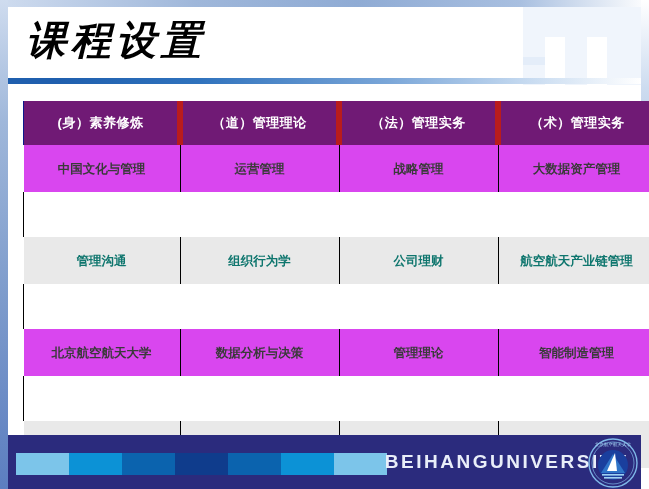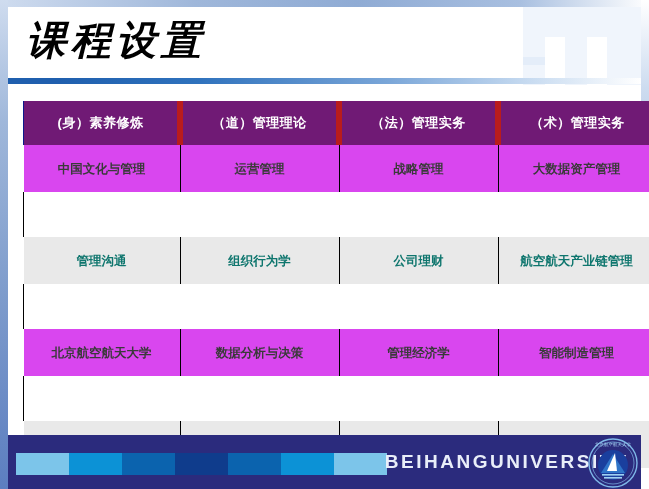--- a/index.html
+++ b/index.html
@@ -250,21 +250,21 @@
             <td>组织行为学</td>
             <td>公司理财</td>
             <td>航空航天产业链管理</td>
           </tr>
           <tr class="row-gap">
             <td colspan="4"></td>
           </tr>
           <tr class="row-dark">
             <td class="first-col">北京航空航天大学</td>
             <td>数据分析与决策</td>
-            <td>管理经济学</td>
+            <td>管理理论</td>
             <td>智能制造管理</td>
           </tr>
           <tr class="row-gap">
             <td colspan="4"></td>
           </tr>
           <tr class="row-light">
             <td class="first-col">企业家精神</td>
             <td>商法</td>
             <td>运营管理</td>
             <td>互联网与金融管理</td>

